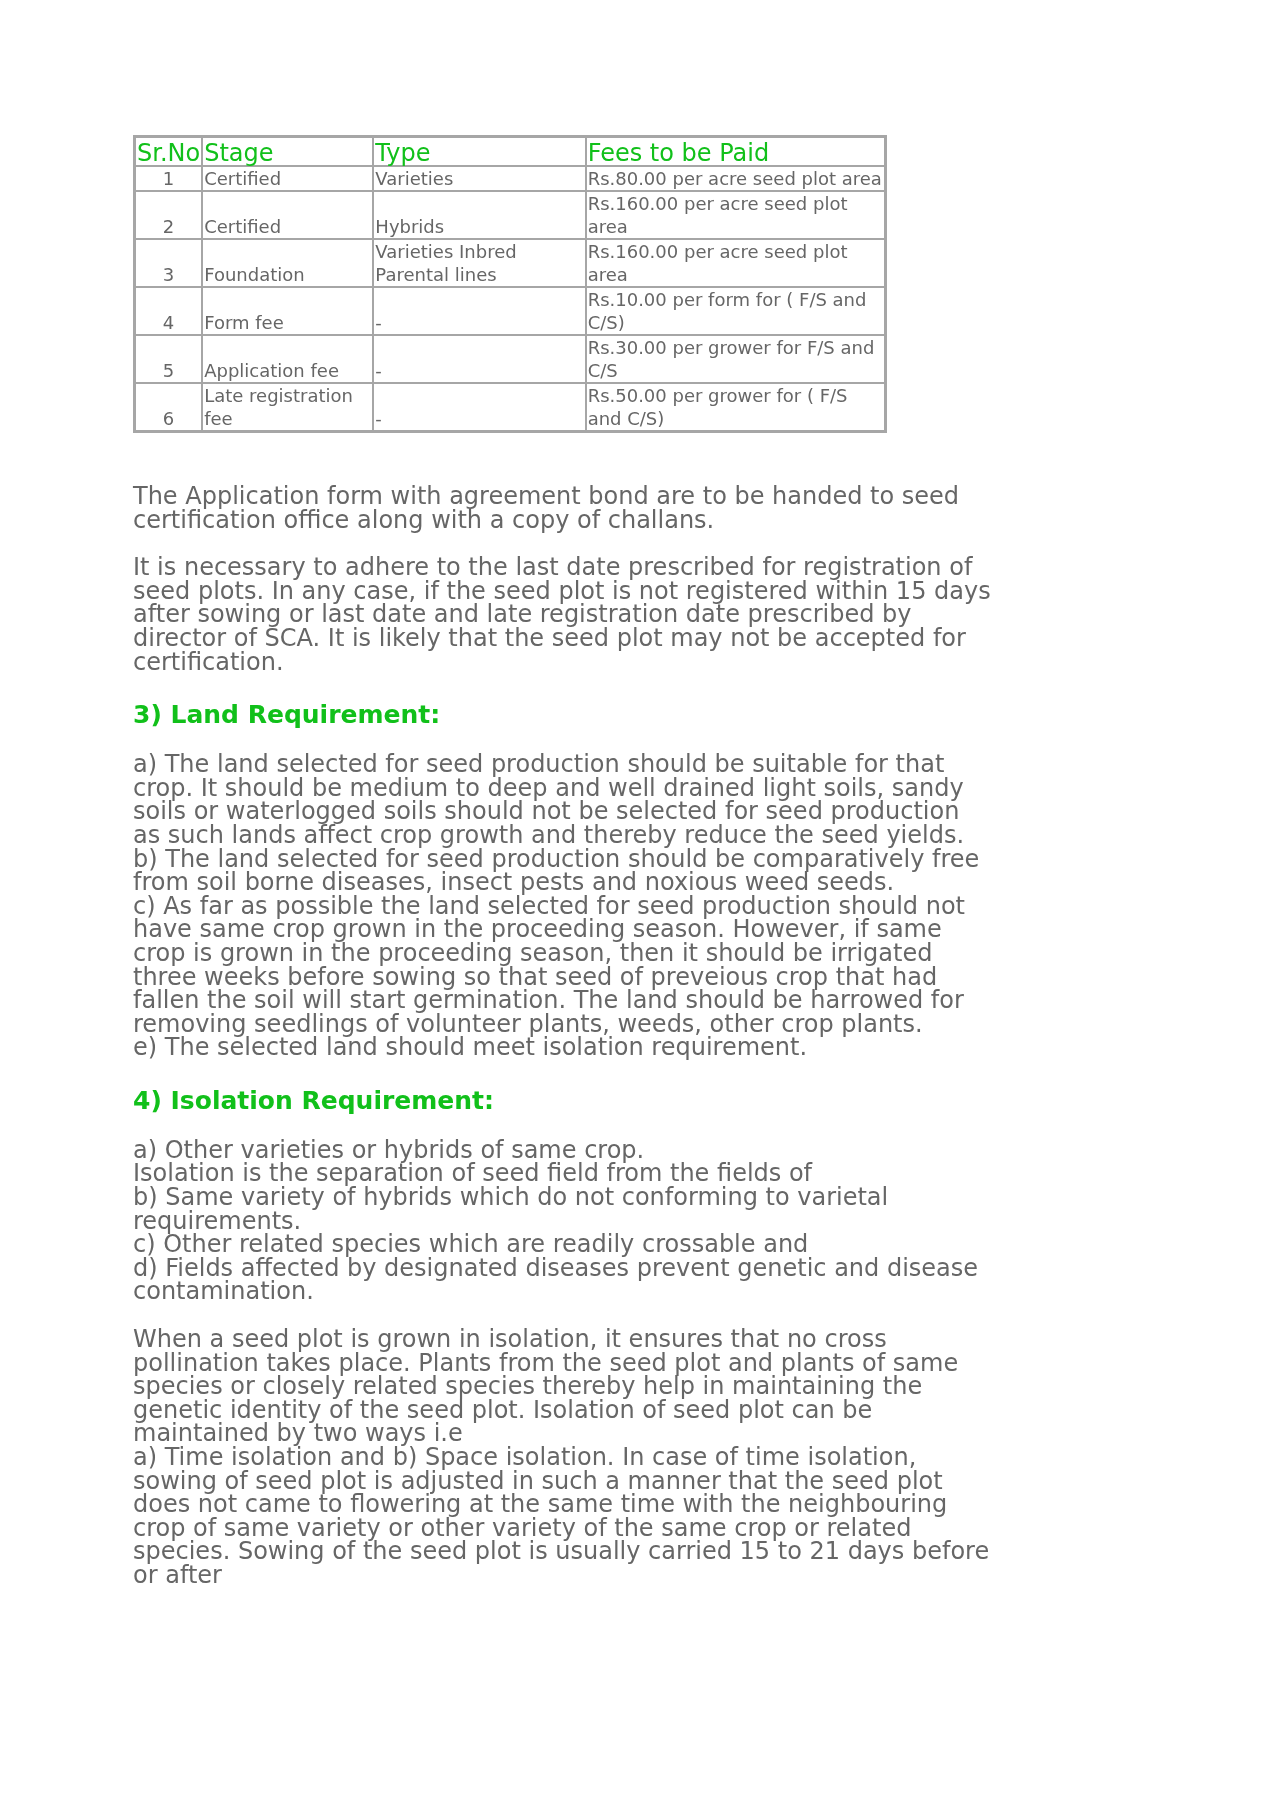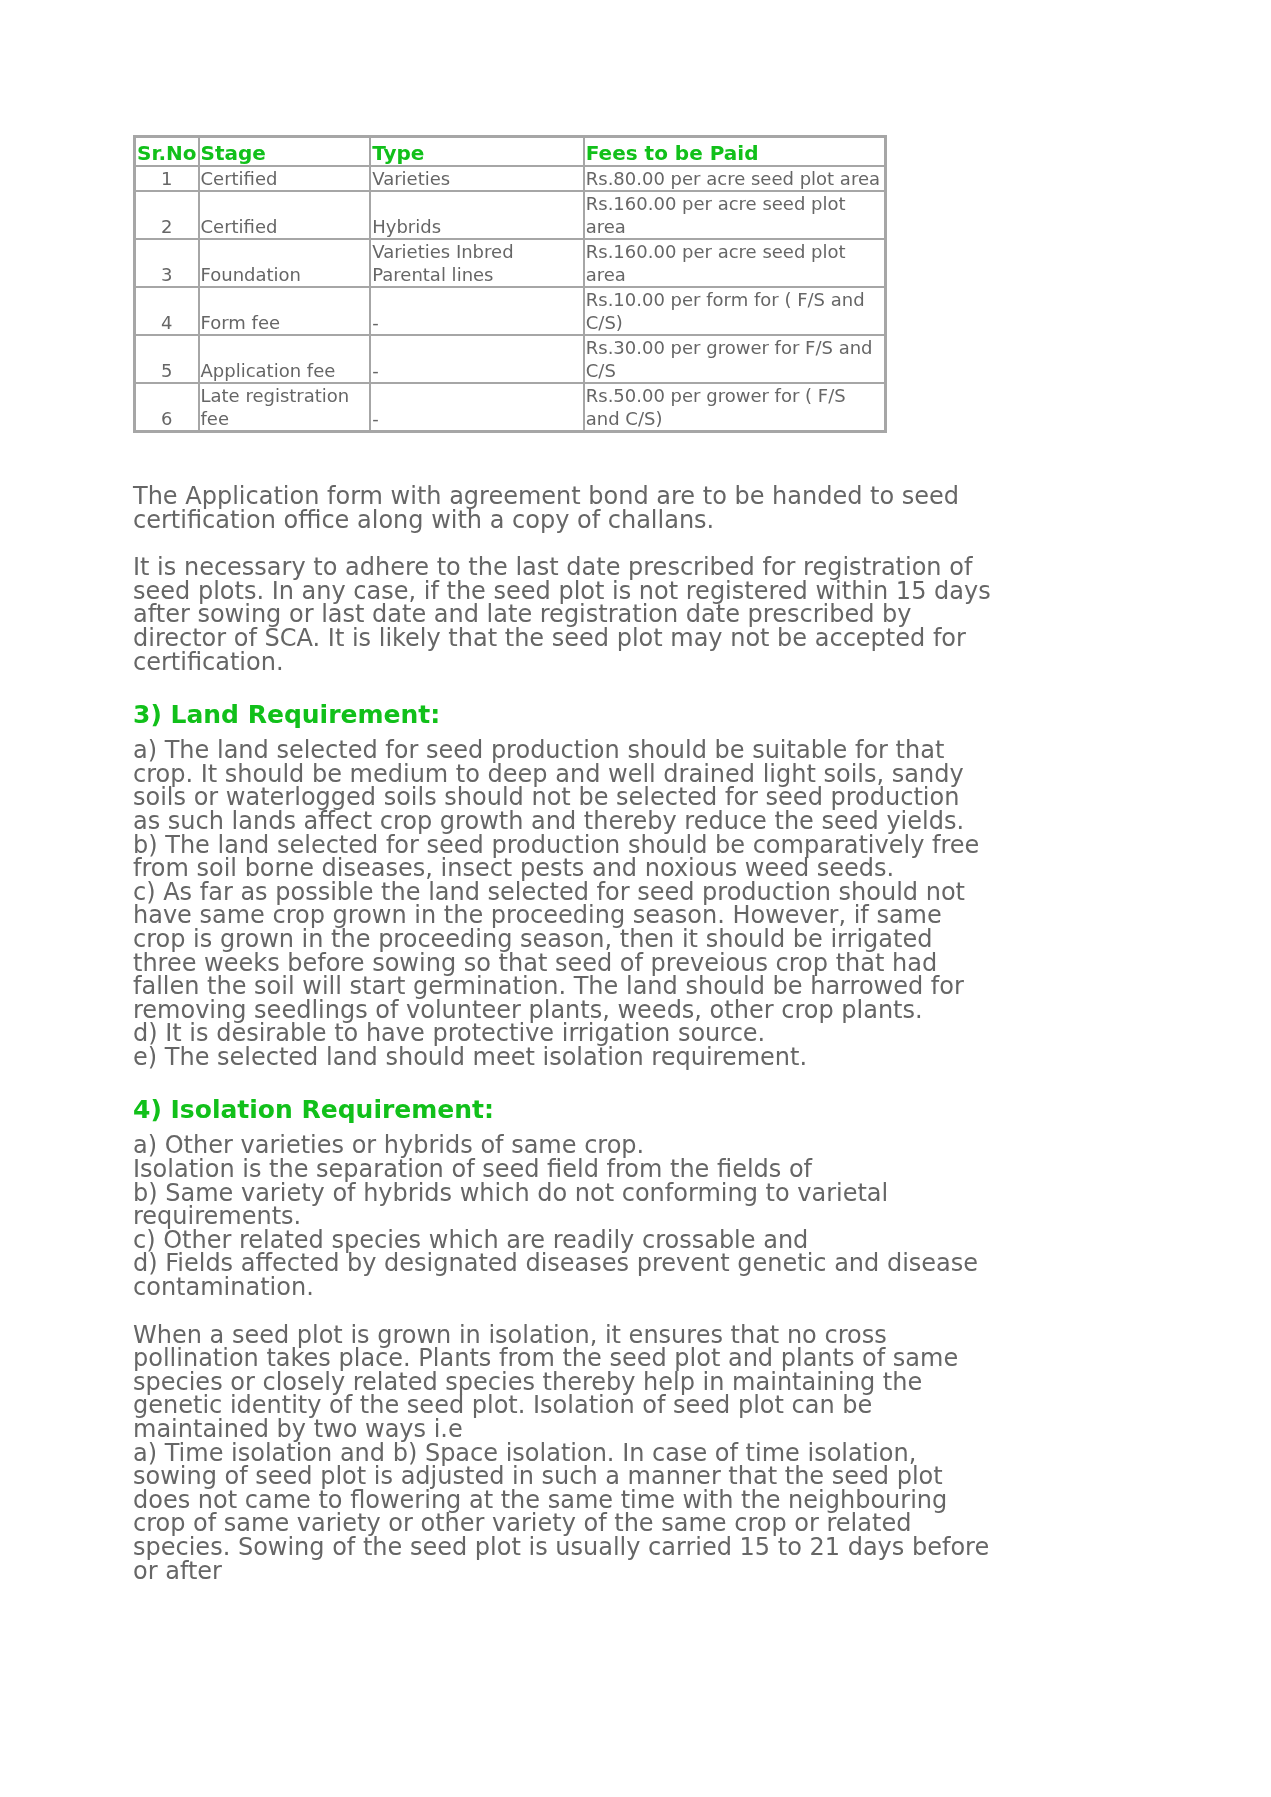--- a/index.html
+++ b/index.html
@@ -32,22 +32,22 @@
     table.fees td, table.fees th {
       border: 1px solid #a6a6a6;
       padding: 0 1px;
       vertical-align: bottom;
       text-align: left;
       color: #666666;
       font-weight: normal;
     }
     table.fees th {
       color: #11c01a;
-      font-weight: bold;
-      font-size: 20px;
+      font-weight: normal;
+      font-size: 24px;
       line-height: 24px;
       padding-top: 3px;
     }
     table.fees td.num {
       text-align: center;
     }
     col.c1 { width: 62px; }
     col.c2 { width: 172px; }
     col.c3 { width: 214px; }
     col.c4 { width: 302px; }
@@ -60,21 +60,21 @@
     h2 {
       margin: 0;
       font-size: 25px;
       line-height: 26px;
       font-weight: bold;
       color: #11c01a;
     }
     .mt-table { margin-top: 52px; }
     .gap { margin-top: 24px; }
     .gap-h { margin-top: 28px; }
-    .gap-after-h { margin-top: 11px; }
+    .gap-after-h { margin-top: 25px; }
   </style>
 </head>
 <body>
 
 <div class="page">
 
   <table class="fees">
     <colgroup>
       <col class="c1">
         <col class="c2">
@@ -132,21 +132,20 @@
   <p class="mt-table">The Application form with agreement bond are to be handed to seed certification office along with a copy of challans.</p>
 
   <p class="gap">It is necessary to adhere to the last date prescribed for registration of seed plots. In any case, if the seed plot is not registered within 15 days after sowing or last date and late registration date prescribed by director of SCA. It is likely that the seed plot may not be accepted for certification.</p>
 
   <h2 class="gap-h">3) Land Requirement:</h2>
 
   <div class="gap-after-h">
     <p>a) The land selected for seed production should be suitable for that crop. It should be medium to deep and well drained light soils, sandy soils or waterlogged soils should not be selected for seed production as such lands affect crop growth and thereby reduce the seed yields.</p>
     <p>b) The land selected for seed production should be comparatively free from soil borne diseases, insect pests and noxious weed seeds.</p>
     <p>c) As far as possible the land selected for seed production should not have same crop grown in the proceeding season. However, if same crop is grown in the proceeding season, then it should be irrigated three weeks before sowing so that seed of preveious crop that had fallen the soil will start germination. The land should be harrowed for removing seedlings of volunteer plants, weeds, other crop plants.</p>
-    <p>d) It is desirable to have protective irrigation source.</p>
     <p>e) The selected land should meet isolation requirement.</p>
   </div>
 
   <h2 class="gap-h">4) Isolation Requirement:</h2>
 
   <div class="gap-after-h">
     <p>a) Other varieties or hybrids of same crop.</p>
     <p>Isolation is the separation of seed field from the fields of</p>
     <p>b) Same variety of hybrids which do not conforming to varietal requirements.</p>
     <p>c) Other related species which are readily crossable and</p>

